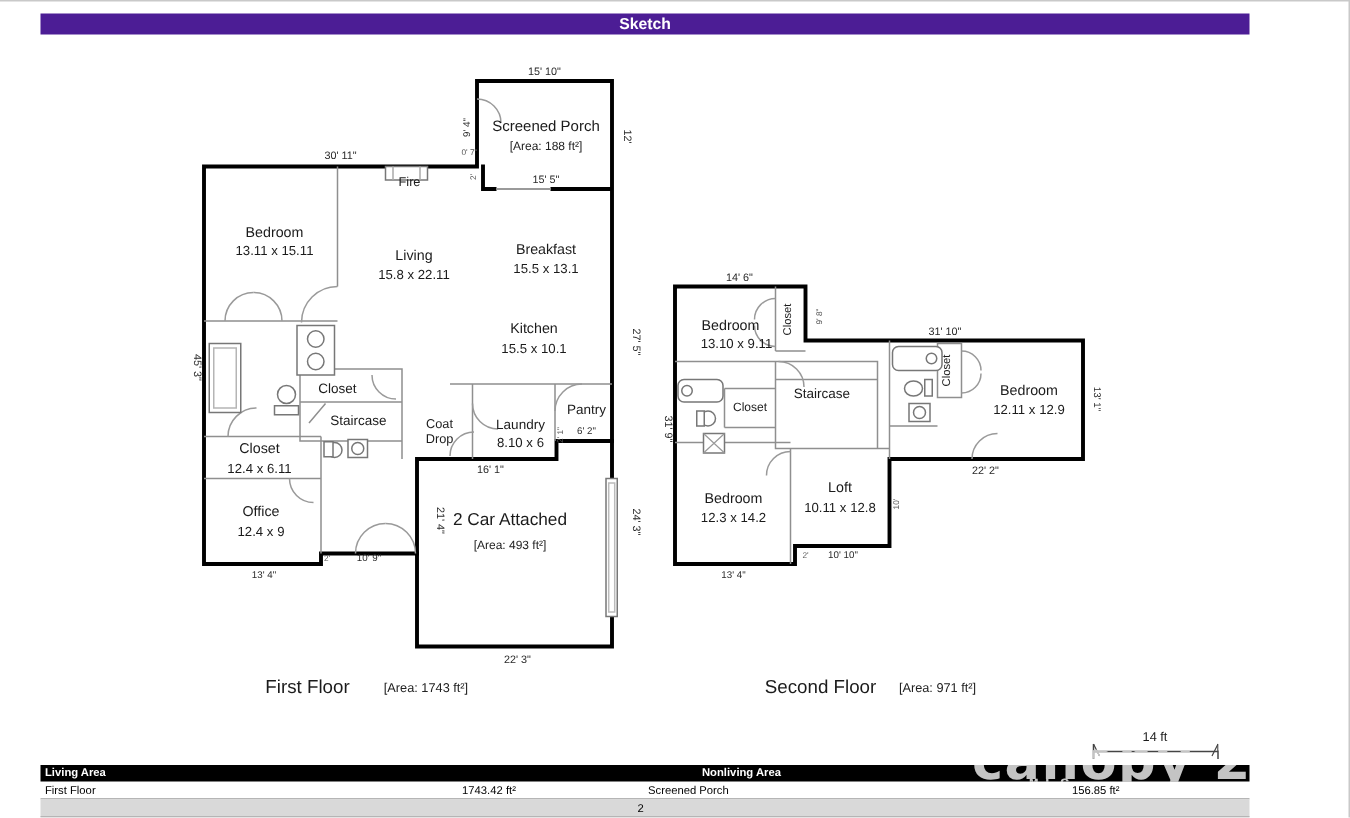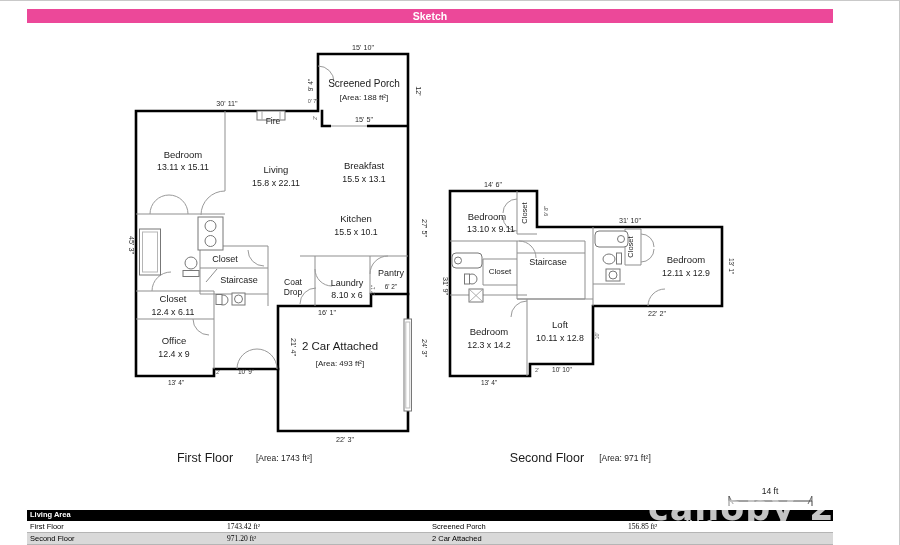--- a/index.html
+++ b/index.html
@@ -3,21 +3,21 @@
 <meta charset="utf-8">
 <style>
   html,body{margin:0;padding:0;}
   body{
     width:900px;height:545px;position:relative;background:#fff;overflow:hidden;
     border-top:1px solid #c9c9c9;border-right:1px solid #c9c9c9;box-sizing:border-box;
     font-family:"Liberation Sans",sans-serif;
   }
   
   .titlebar{
-    position:absolute;left:27px;top:8px;width:806px;height:14px;background:#ec4899;
+    position:absolute;left:27px;top:8px;width:806px;height:14px;background:#4c1d95;
     color:#fff;font-size:10.5px;font-weight:bold;line-height:14px;text-align:center;
   }
   
   .plan{position:absolute;left:0;top:0;}
   .t{font-family:"Liberation Sans",sans-serif;fill:#1b1b1b;text-anchor:middle;}
   .rn{font-size:9.5px}
   .rn9{font-size:9px}
   .rs{font-size:8.8px}
   .ra{font-size:8px;fill:#222}
   .p10{font-size:10px}
@@ -33,21 +33,21 @@
   .fx{stroke:#777;stroke-width:1;fill:#fff}
   .arc{stroke:#9a9a9a;stroke-width:1;fill:none}
   
   .sheet-table{
     position:absolute;left:27px;top:509px;width:806px;font-size:7.5px;color:#000;z-index:1;
   }
   .trow{display:grid;grid-template-columns:200px 198px 7px 196px 205px;align-items:center;}
   .thead{background:#000;color:#fff;font-weight:bold;height:10.5px;line-height:10.5px;gap:12px;}
   .tbody-row{height:11px;line-height:11px;border-bottom:1px solid #b5b5b5;}
   .row-alt{background:#d9d9d9;}
-  .cell-val{text-align:left;font-family:Liberation Serif, serif;}
+  .cell-val{text-align:center;}
   .cell-pad{padding-left:3px;}
   
   .watermark{
     position:absolute;left:648px;top:490px;width:186px;height:54px;overflow:hidden;
     color:#c4c4c4;mix-blend-mode:lighten;z-index:5;pointer-events:none;
   }
   .wm-brand{font-size:35px;font-weight:bold;line-height:1;letter-spacing:1px;white-space:nowrap;
     font-family:"DejaVu Sans",sans-serif;}
   .wm-year{margin-left:14px;}
   .wm-sub{position:absolute;left:38px;top:27px;font-size:10.5px;font-weight:bold;letter-spacing:4px;font-family:Liberation Mono, monospace;}
@@ -249,32 +249,32 @@
     <path d="M729,495 L733,503 M812,495 L808,503" stroke="#444" stroke-width="0.8" fill="none"></path>
     <text class="t s85" x="770" y="493">14 ft</text>
   </g>
 </svg>
 
 <div class="sheet-table">
   <div class="trow thead">
     <div class="cell-pad">Living Area</div>
     <div></div>
     <div></div>
+    <div>Nonliving Area</div>
     <div></div>
   </div>
   <div class="trow tbody-row">
     <div class="cell-pad">First Floor</div>
     <div class="cell-val">1743.42 ft²</div>
     <div></div>
     <div>Screened Porch</div>
     <div class="cell-val">156.85 ft²</div>
   </div>
   <div class="trow tbody-row row-alt">
     <div class="cell-pad">Second Floor</div>
-    <div class="cell-val">971.20 ft²</div>
     <div></div>
     <div>2 Car Attached</div>
   </div>
 </div>
 
 <div class="watermark">
   <div class="wm-brand">
     <span>canopy</span><span class="wm-year">20</span>
   </div>
   <div class="wm-sub">MLS</div>

